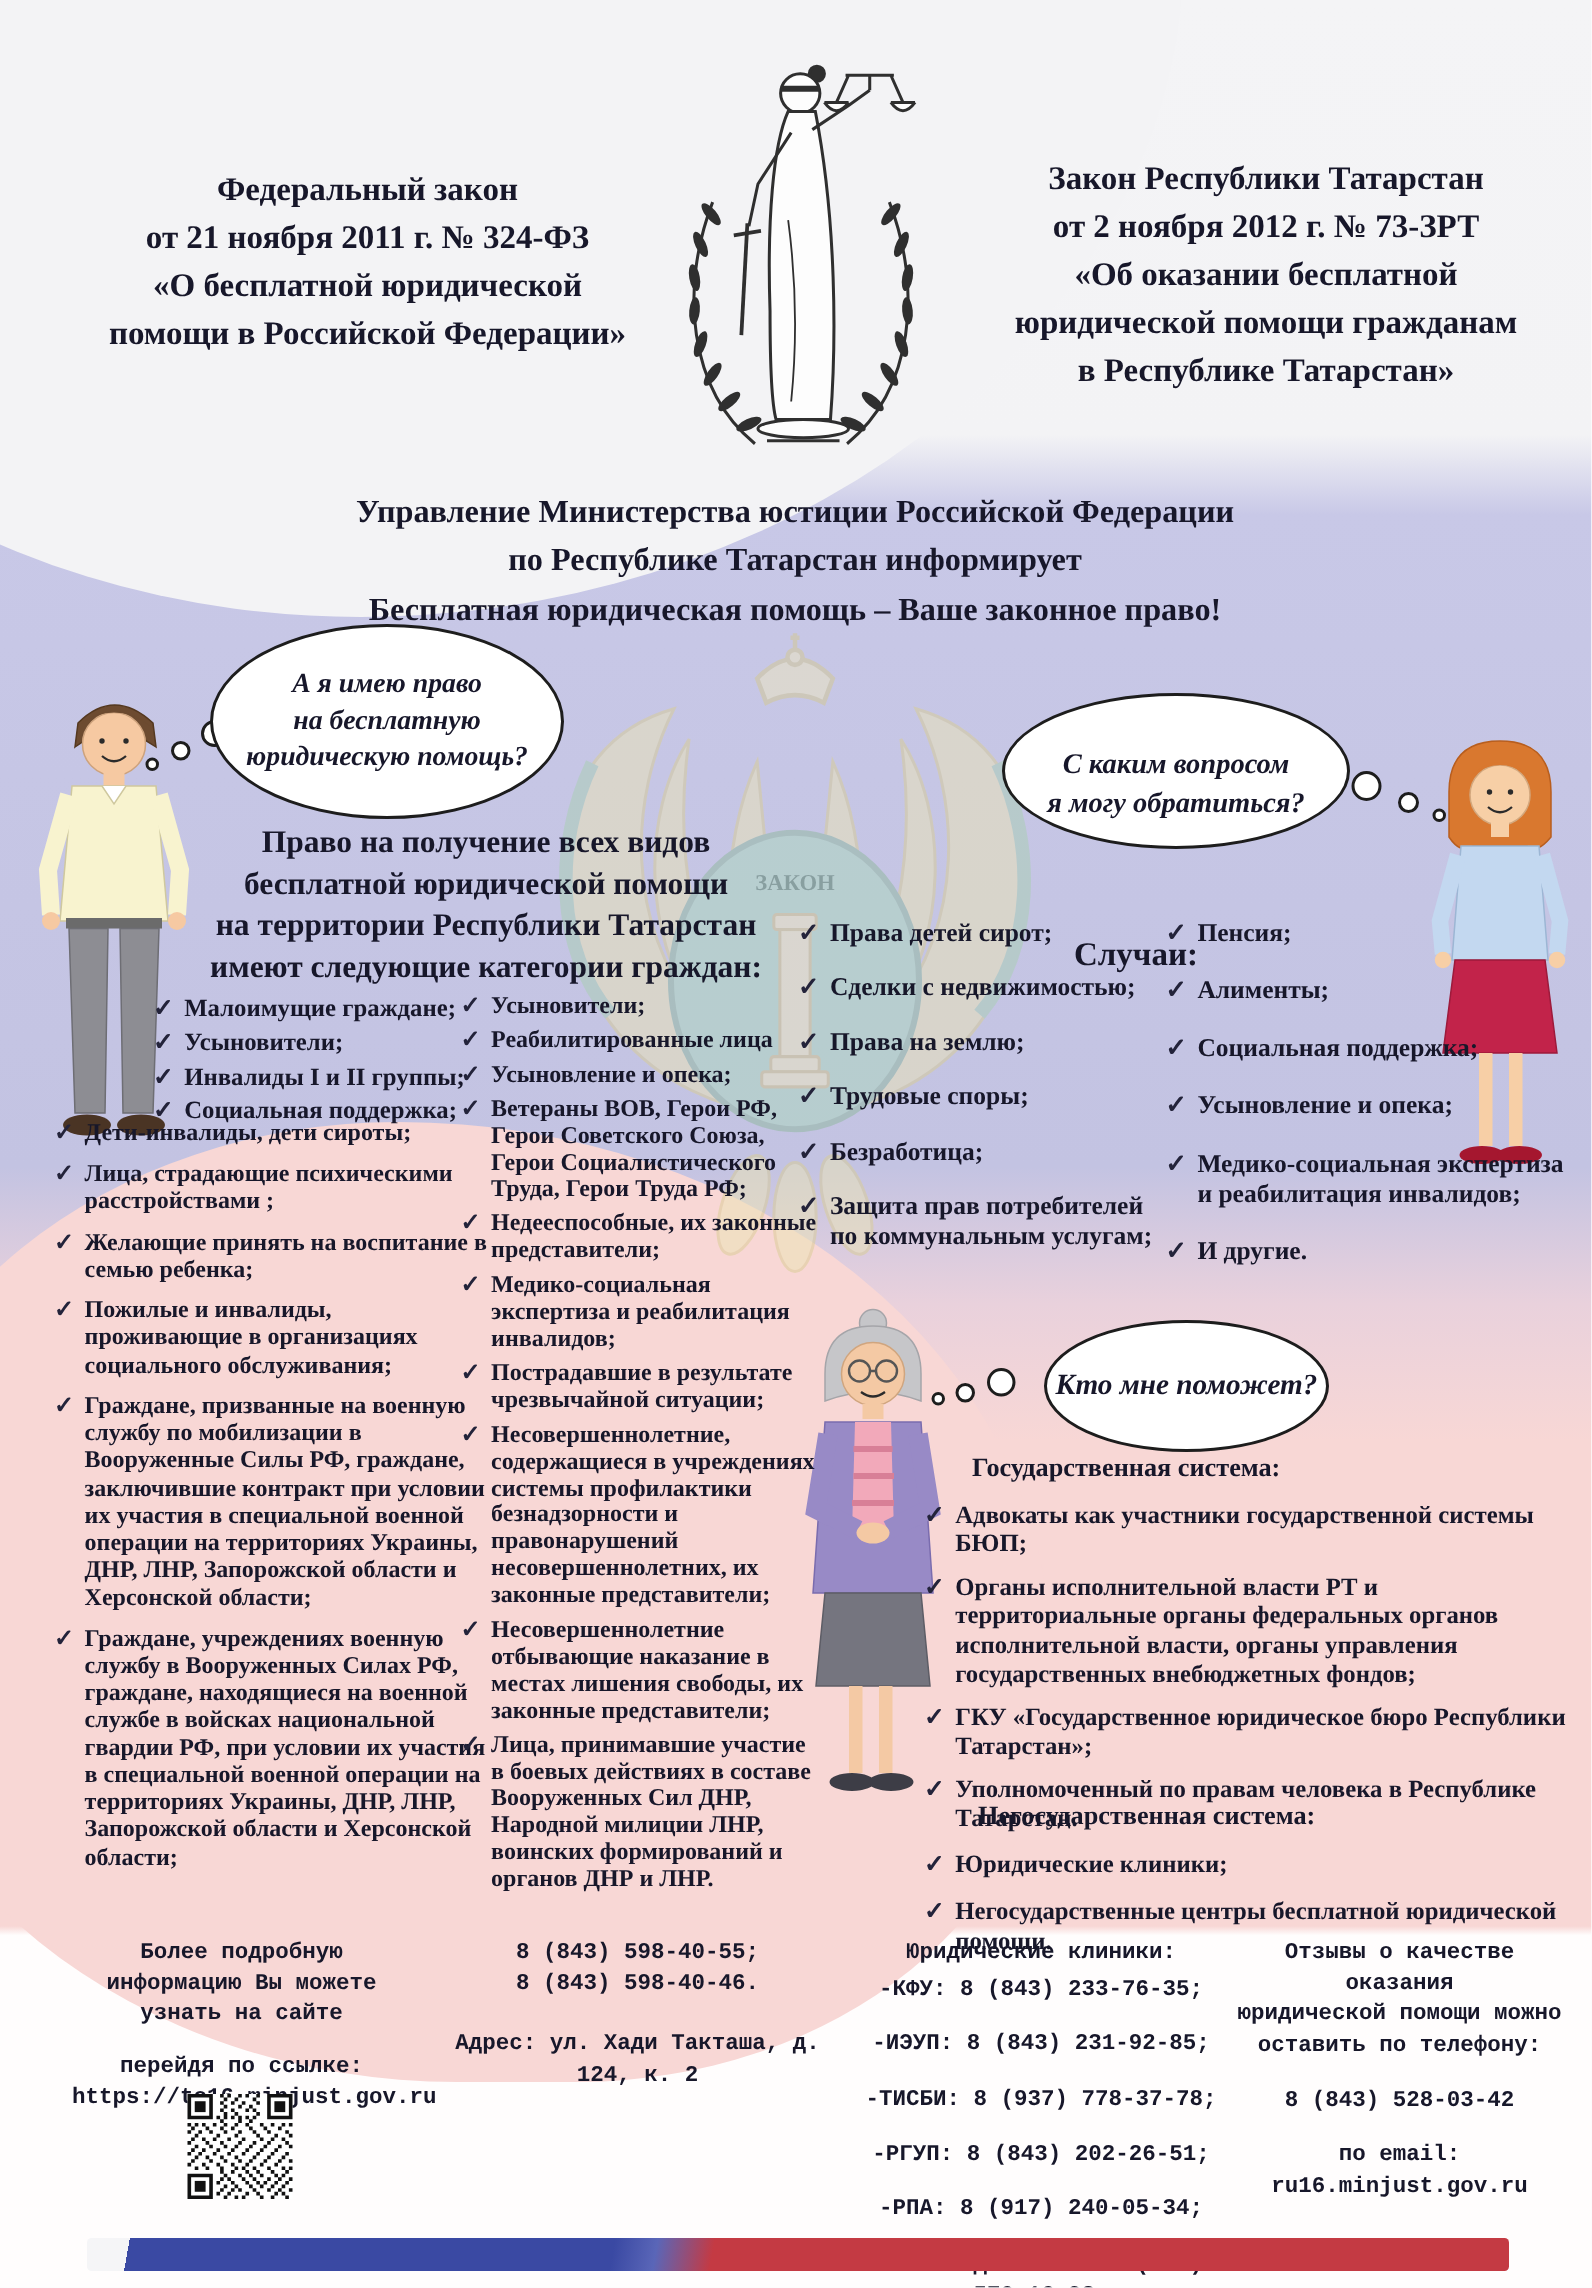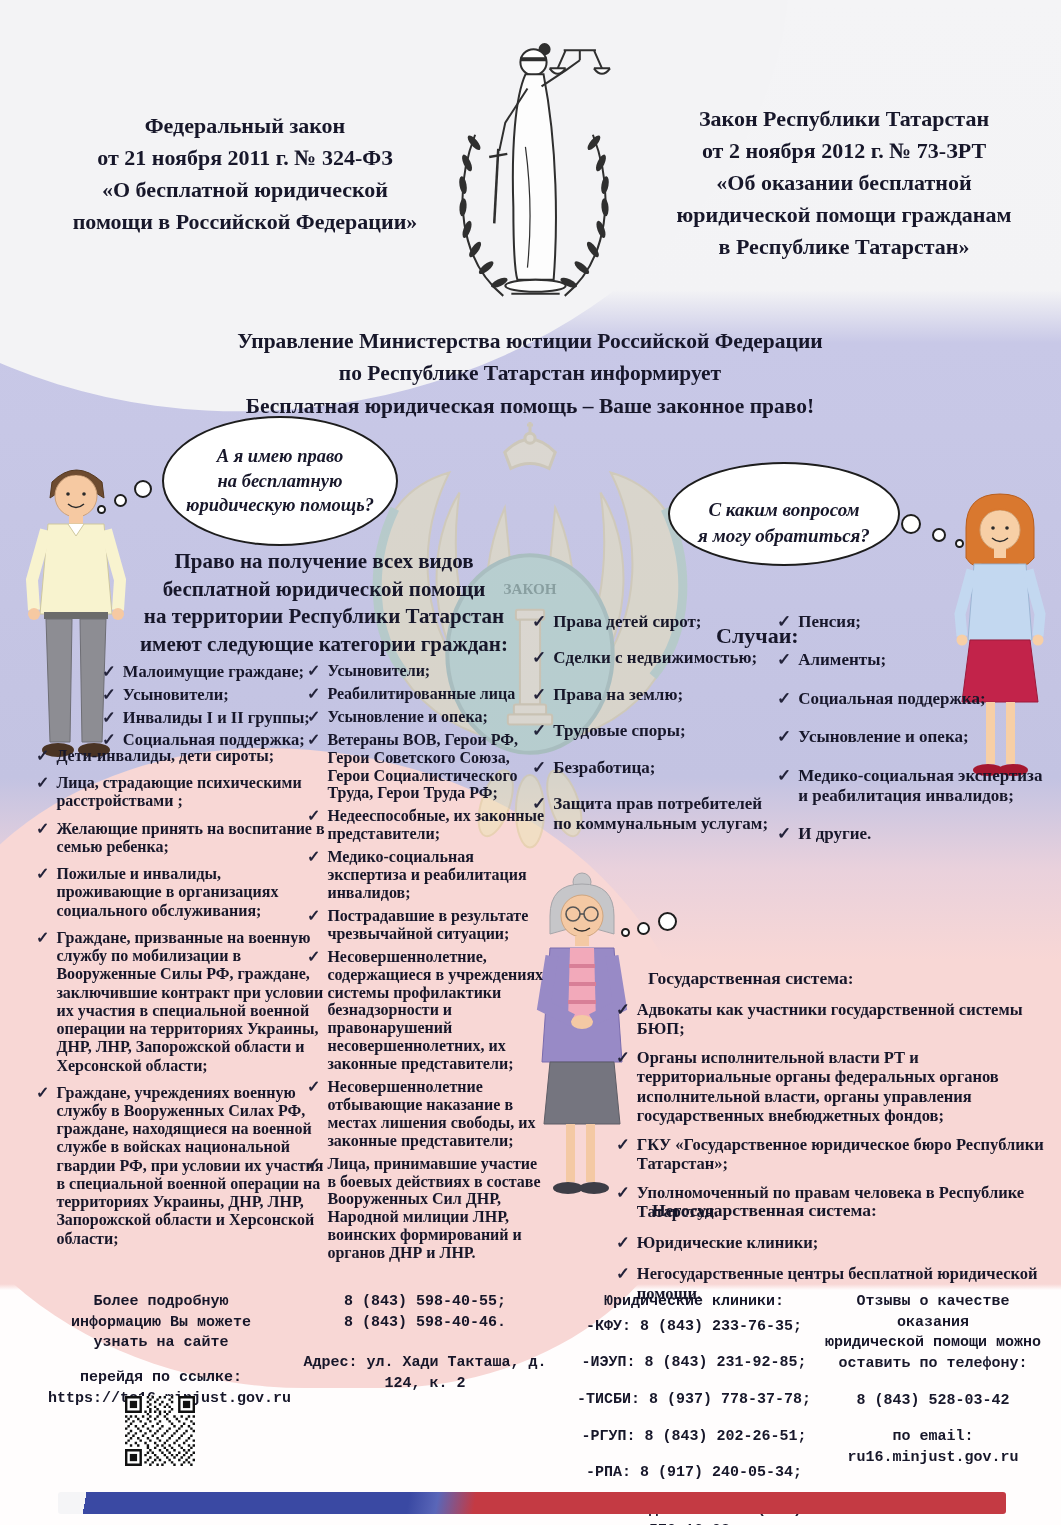--- a/index.html
+++ b/index.html
@@ -14,21 +14,21 @@
   #federal-law{left:36px;top:110px;width:418px;}
   #tatarstan-law{left:642px;top:103px;width:404px;}
   #main-title{left:110px;top:325px;width:840px;font-weight:bold;font-size:21.5px;line-height:1.5;text-align:center;}
   #justice{position:absolute;left:440px;top:26px;width:188px;height:292px;z-index:1;}
   #emblem{position:absolute;left:298px;top:412px;width:464px;height:484px;opacity:.5;z-index:0;}
   #man{position:absolute;left:14px;top:452px;width:122px;height:322px;z-index:1;}
   #woman{position:absolute;left:944px;top:484px;width:114px;height:305px;z-index:1;}
   #granny{position:absolute;left:520px;top:870px;width:124px;height:345px;z-index:1;}
   .bubble{position:absolute;z-index:3;background:#ffffff;border:2.5px solid #1d1d1d;border-radius:50%;display:flex;align-items:center;justify-content:center;text-align:center;}
   .bubble-text{font-style:italic;font-weight:bold;line-height:1.35;}
-  #bubble-left{left:162px;top:416px;width:232px;height:126px;}
+  #bubble-left{left:140px;top:416px;width:232px;height:126px;}
   #bubble-left .bubble-text{font-size:18.5px;}
   #bubble-right{left:668px;top:462px;width:228px;height:100px;}
   #bubble-right .bubble-text{font-size:19px;margin-top:17px;}
   #bubble-helper{left:696px;top:880px;width:186px;height:84px;}
   #bubble-helper .bubble-text{font-size:19.5px;}
   .dot{position:absolute;z-index:3;background:#fff;border:2px solid #1d1d1d;border-radius:50%;box-sizing:border-box;}
   #rights-heading{left:106px;top:548px;width:436px;font-weight:bold;font-size:21px;line-height:1.32;text-align:center;}
   #cases-heading{left:716px;top:583px;width:150px;font-weight:bold;font-size:22px;margin-top:40px;}
   .checklist{list-style:none;margin:0;padding:0;display:flex;flex-direction:column;}
   .check-item{display:flex;align-items:flex-start;font-weight:bold;}
@@ -363,20 +363,23 @@
     <ellipse cx="62" cy="152" rx="11" ry="7" fill="#f4c9a4"></ellipse>
     <path d="M30,192 L94,192 L100,254 L24,254 Z" fill="#75757f" stroke="#5d5d66"></path>
     <rect x="46" y="254" width="9" height="58" fill="#f4c9a4"></rect>
     <rect x="66" y="254" width="9" height="58" fill="#f4c9a4"></rect>
     <ellipse cx="48" cy="318" rx="15" ry="6" fill="#3d3d46"></ellipse>
     <ellipse cx="74" cy="318" rx="15" ry="6" fill="#3d3d46"></ellipse>
   </svg>
   <span class="dot" style="left:621px;top:928px;width:9px;height:9px;"></span>
   <span class="dot" style="left:637px;top:922px;width:13px;height:13px;"></span>
   <span class="dot" style="left:658px;top:912px;width:19px;height:19px;"></span>
+  <div id="bubble-helper" class="bubble">
+    <div class="bubble-text pre">Кто мне поможет?</div>
+  </div>
 
   <div id="state-label" class="layer sub-label">Государственная система:</div>
   <ul id="list-state" class="layer checklist">
       <li class="check-item">
         <span class="tick">✓</span>
         <span>Адвокаты как участники государственной  системы БЮП;</span>
       </li>
       <li class="check-item">
         <span class="tick">✓</span>
         <span>Органы исполнительной власти РТ и территориальные органы федеральных органов исполнительной власти, органы управления государственных внебюджетных фондов;</span>

